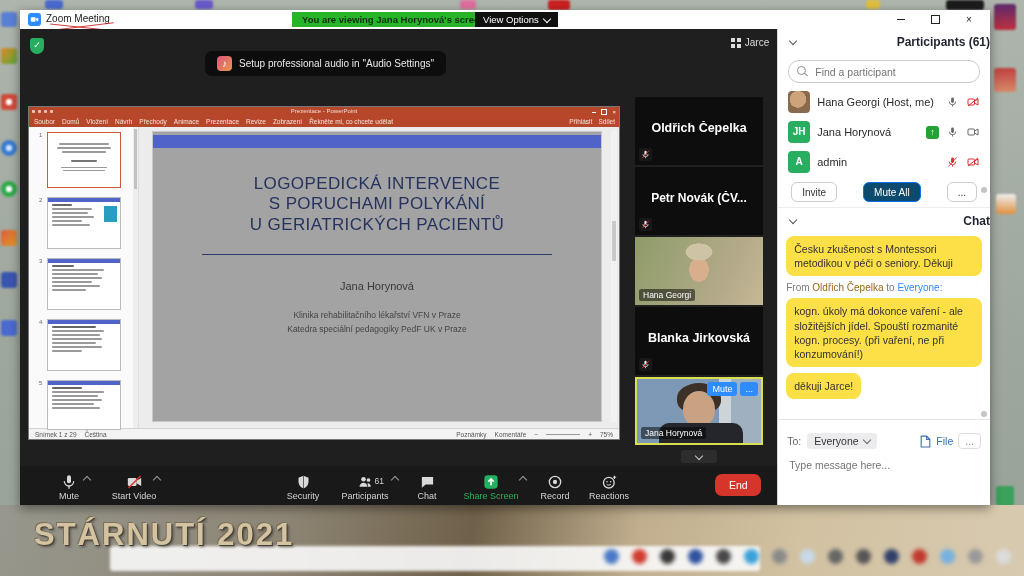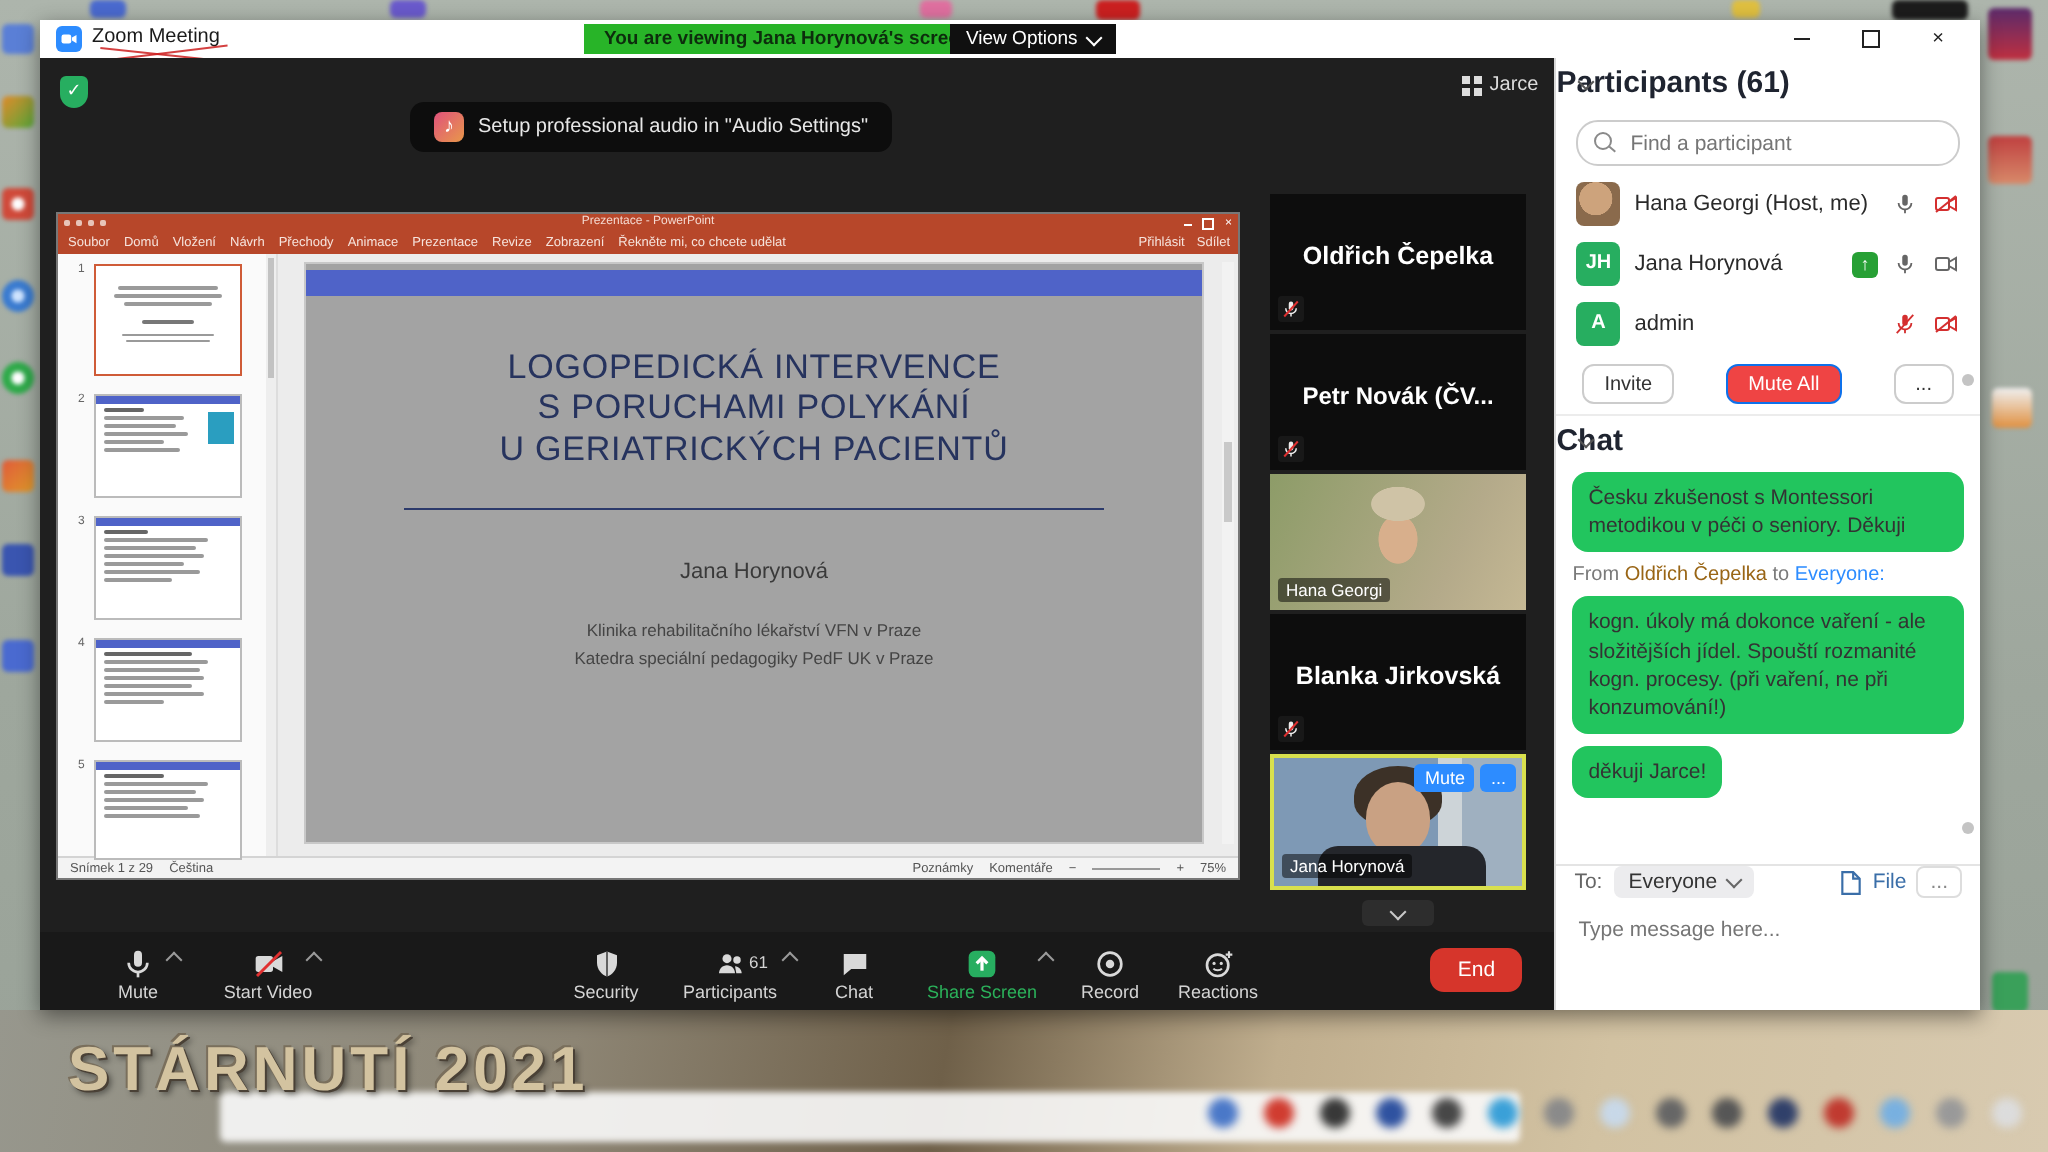--- a/index.html
+++ b/index.html
@@ -117,43 +117,43 @@
   #tb-left{display:flex;margin-left:26px;gap:14px}
   #tb-center{display:flex;gap:8px;margin-left:118px}
   .tbit{position:relative;display:flex;flex-direction:column;align-items:center;gap:1px;color:#d4d4d4;font-size:9px;min-width:46px;padding-top:3px}
   .tbit .caret{position:absolute;top:4px;right:2px;color:#9a9a9a}
   .tbit.green{color:#2bb15a}
   .pcount{font-size:8.5px;color:#d4d4d4;position:absolute;top:5px;right:12px}
   #endbtn{position:absolute;right:16px;top:8px;width:46px;height:22px;background:#D6352B;color:#fff;
     font-size:10.5px;border:none;border-radius:7px;font-family:inherit}
 
   
-  .phead{height:26px;line-height:26px;text-align:left;font-size:15px;font-weight:700;color:#1f2430;position:relative}
+  .phead{height:26px;line-height:26px;text-align:right;font-size:12px;font-weight:700;color:#1f2430;position:relative}
   .phead .chv{position:absolute;left:12px;top:11px;color:#555}
   #psearch{margin:5px 10px 4px;height:21px;border:1px solid #ccc;border-radius:11px;position:relative}
   #psearch input{border:none;outline:none;background:transparent;width:150px;margin-left:24px;height:19px;font-size:10.5px;color:#444;font-family:inherit}
   .sglass{position:absolute;left:8px;top:5px;width:7px;height:7px;border:1.4px solid #8a8a8a;border-radius:50%}
   .sglass:after{content:"";position:absolute;left:6px;top:7px;width:4px;height:1.4px;background:#8a8a8a;transform:rotate(40deg)}
   .prow{height:30px;display:flex;align-items:center;gap:7px;padding:0 10px}
   .avatar{width:22px;height:22px;border-radius:4px;flex:none}
   .avatar.init{background:#27AE60;color:#fff;font-size:10px;font-weight:700;text-align:center;line-height:22px}
   #av-hana{background:radial-gradient(circle at 45% 38%,#cda37c 45%,#8a6a4c 46%)}
   .pname{font-size:11px;color:#2a2a2a;white-space:nowrap;overflow:hidden;flex:1}
   .rics{display:flex;gap:8px;align-items:center}
   .sharebadge{width:13px;height:13px;background:#27A035;border-radius:3px;color:#fff;font-size:9px;line-height:13px;text-align:center}
   .pacts{height:30px;display:flex;align-items:center;justify-content:space-between;padding:0 13px}
   .pbtn{height:20px;border:1px solid #ccc;border-radius:6px;background:#fff;color:#333;font-size:10px;padding:0 10px;font-family:inherit}
-  .pbtn.blue{background:#ef4444;border-color:#0E71EB;color:#fff}
+  .pbtn.blue{background:#0c4a6e;border-color:#0E71EB;color:#fff}
   #chead{border-top:1px solid #ececec}
   #cbody{flex:1;padding:2px 8px 0;overflow:hidden;font-size:10.5px;position:relative}
-  .bubble{background:#22c55e;border-radius:8px;padding:6px 8px;color:#333;line-height:1.35;margin-bottom:6px}
+  .bubble{background:#fde047;border-radius:8px;padding:6px 8px;color:#333;line-height:1.35;margin-bottom:6px}
   .sender{font-size:10px;color:#7a7a7a;margin:2px 0 5px}
   .sender .nm{color:#996515}
   .sender .ev{color:#2D8CFF}
-  #cfoot{border-top:1px solid #e4e4e4;height:72px;padding:0 9px 0}
+  #cfoot{border-top:1px solid #e4e4e4;height:72px;padding:13px 9px 0}
   #cf-row{display:flex;align-items:center;gap:6px;font-size:10.5px;color:#666}
   #to-pill{background:#ececee;border-radius:4px;padding:2px 7px;color:#333;display:flex;align-items:center;gap:5px}
   #cf-right{margin-left:auto;display:flex;align-items:center;gap:5px;color:#3a6ea8}
   #more-btn{border:1px solid #ddd;border-radius:4px;padding:1px 6px;color:#888;background:#fff}
   #cmsg{border:none;outline:none;width:100%;margin-top:9px;font-size:10.5px;color:#555;font-family:inherit}
   .scrolldot{position:absolute;right:3px;width:6px;height:6px;border-radius:50%;background:#c4c4c4}
   .icon-svg{display:block}
 </style>
 </head>
 <body>

